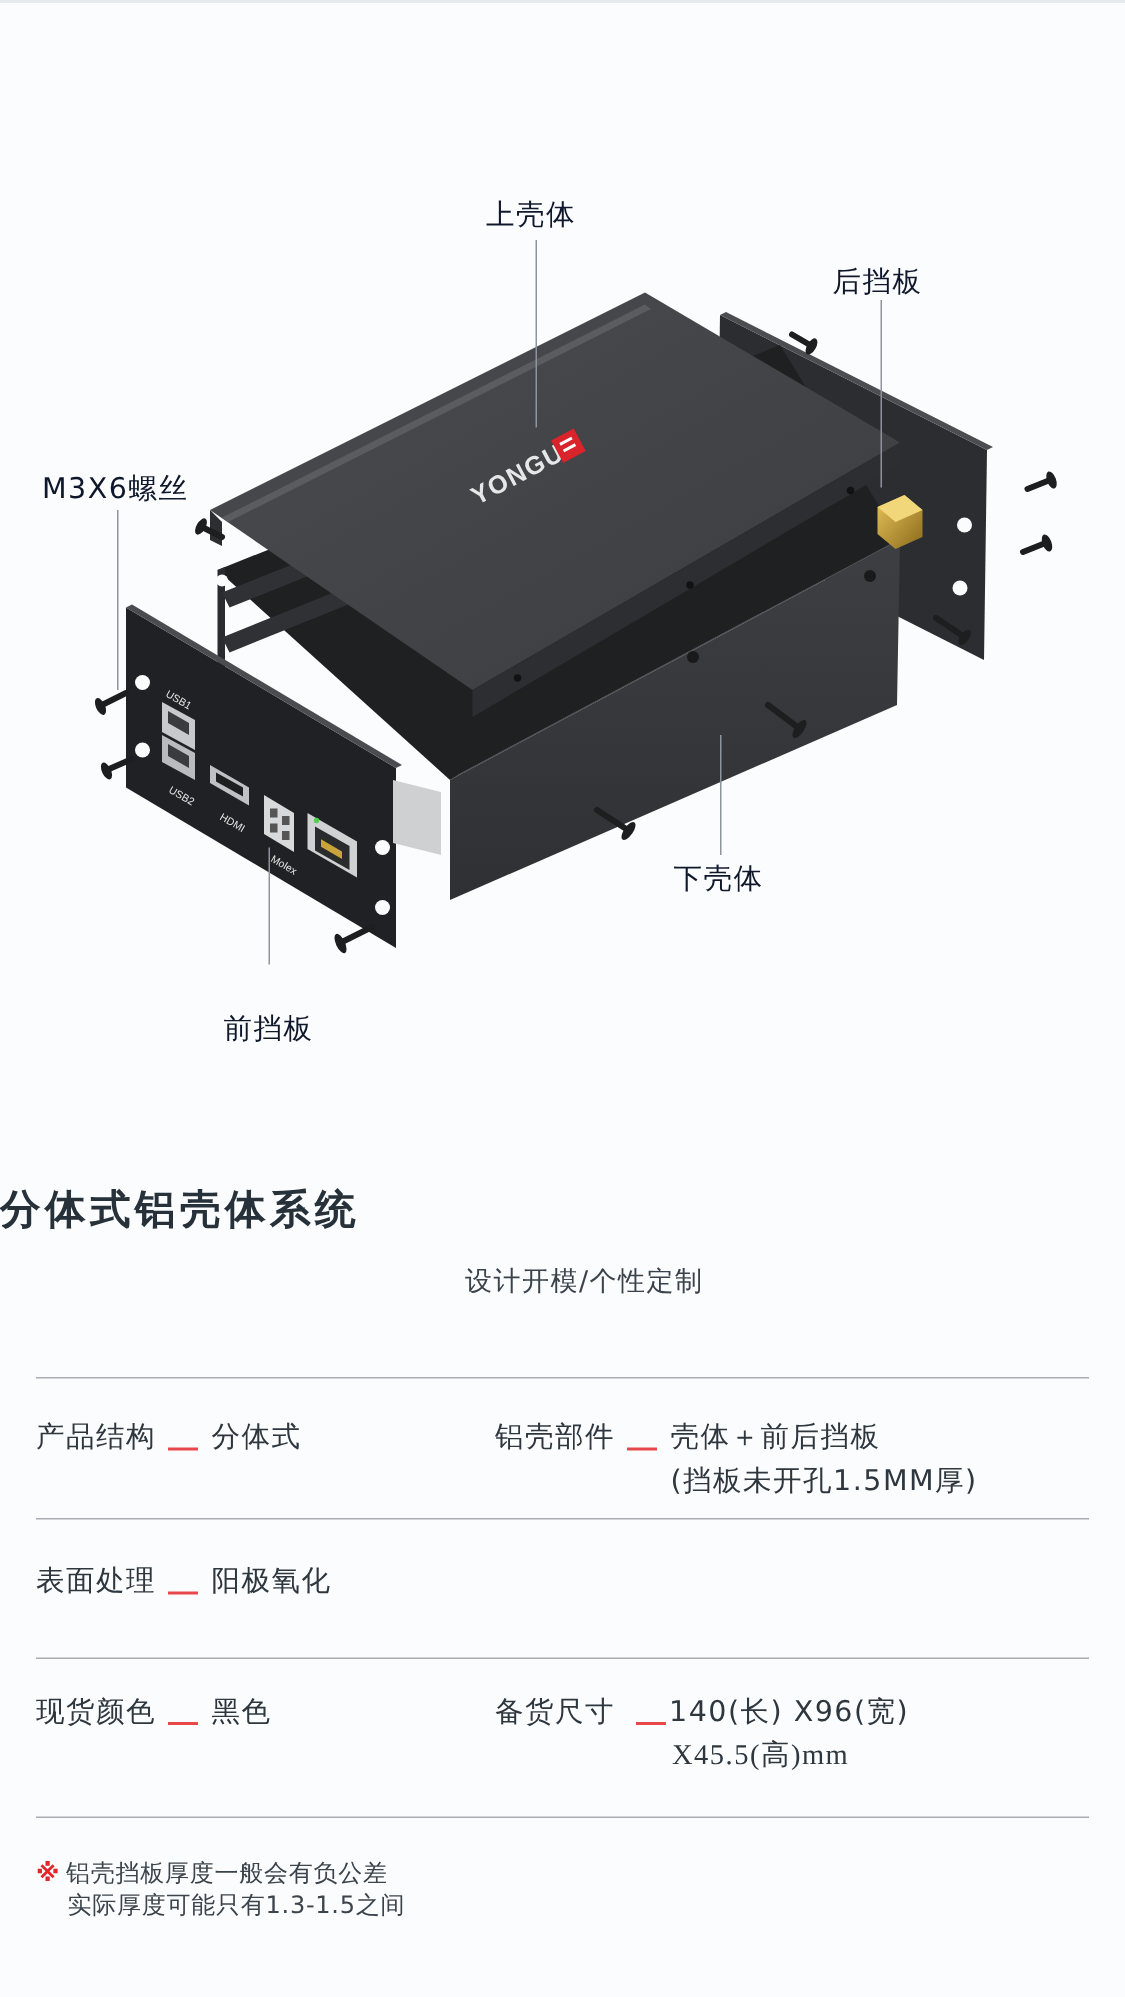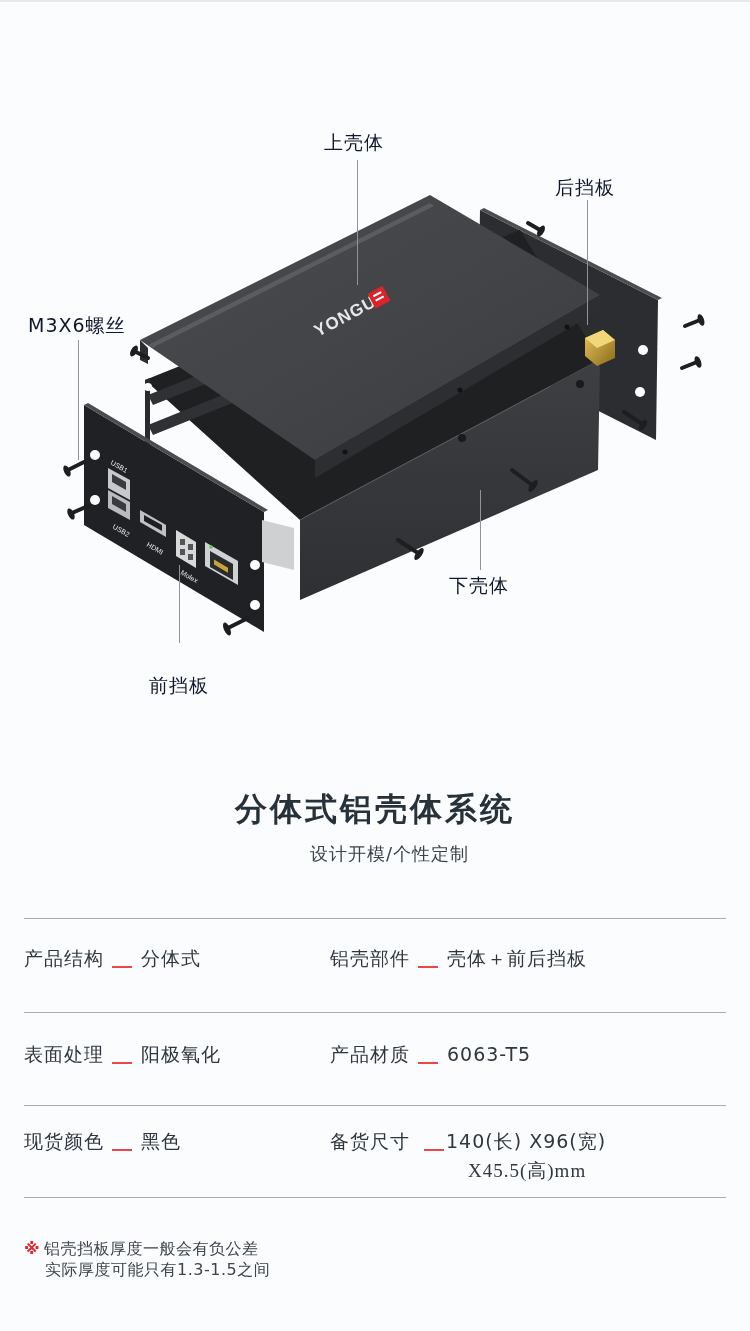--- a/index.html
+++ b/index.html
@@ -2,26 +2,26 @@
 <html><head>
 <meta charset="utf-8">
 <style>
   * { margin: 0; padding: 0; box-sizing: border-box; }
   html, body { width: 750px; height: 1331px; background: #fbfcfe; overflow: hidden; }
   body { font-family: "DejaVu Sans", "Liberation Sans", sans-serif; color: #2b333b; position: relative; }
   .top-rule { position: absolute; left: 0; top: 0; width: 750px; height: 2px; background: #e6e9ee; }
   .illustration { position: absolute; left: 0; top: 100px; width: 750px; height: 600px; }
   .callout { position: absolute; font-size: 19px; color: #0f172a; letter-spacing: 1px; white-space: nowrap; }
   .leader { position: absolute; width: 1px; background: #8d949b; }
-  .headline { position: absolute; left: 0; top: 788px; width: 750px; text-align: center; font-size: 32px; font-weight: bold; color: #27313a; letter-spacing: 3px; }
+  .headline { position: absolute; left: 0; top: 788px; width: 750px; font-size: 27px; font-weight: bold; color: #27313a; letter-spacing: 3px; }
   .subline { position: absolute; left: 0; top: 842px; width: 750px; text-align: center; font-size: 18px; color: #3a434b; letter-spacing: 1px; padding-left: 29px; }
   .spec-table { position: absolute; left: 24px; top: 918px; width: 702px; }
   .spec-row { position: relative; border-top: 1px solid #a9adb1; }
   .spec-row.last { border-bottom: 1px solid #a9adb1; }
-  .spec-cell { position: absolute; font-size: 19px; color: #2e363e; letter-spacing: 1px; line-height: 29px; white-space: nowrap; text-align: center; }
+  .spec-cell { position: absolute; font-size: 19px; color: #2e363e; letter-spacing: 1px; line-height: 29px; white-space: nowrap; }
   .spec-cell .k { display: inline-block; }
   .spec-cell .dash { display: inline-block; width: 20px; height: 2px; background: #e8484a; margin: 0 9px 0 8px; vertical-align: -3px; }
   .spec-cell .v { display: inline-block; vertical-align: top; }
   .note { position: absolute; left: 24px; top: 1238px; font-size: 16px; color: #3c444b; line-height: 21px; letter-spacing: 0.5px; }
   .note .mark { color: #e0262b; font-weight: bold; margin-right: 4px; }
   .note .l2 { padding-left: 21px; display: block; }
 </style>
 </head>
 <body>
 
@@ -166,32 +166,29 @@
 
 <div class="headline">分体式铝壳体系统</div>
 <div class="subline">设计开模/个性定制</div>
 
 <div class="spec-table">
   <div class="spec-row" style="height:94px;">
     <div class="spec-cell" style="left:0; top:25px;">
       <span class="k">产品结构</span><span class="dash"></span><span class="v">分体式</span>
     </div>
     <div class="spec-cell" style="left:306px; top:25px;">
-      <span class="k">铝壳部件</span><span class="dash"></span><span class="v"><span>壳体＋前后挡板</span><br></span>
+      <span class="k">铝壳部件</span><span class="dash"></span><span class="v"><span>壳体＋前后挡板</span><br><span>(挡板未开孔1.5MM厚)</span></span>
     </div>
   </div>
   <div class="spec-row" style="height:93px;">
     <div class="spec-cell" style="left:0; top:27px;">
       <span class="k">表面处理</span><span class="dash"></span><span class="v">阳极氧化</span>
     </div>
-    <div class="spec-cell" style="left:306px; top:27px;">
-      <span class="k">产品材质</span><span class="dash"></span><span class="v">6063-T5</span>
-    </div>
   </div>
-  <div class="spec-row last" style="height:93px;">
+  <div class="spec-row last" style="height:107px;">
     <div class="spec-cell" style="left:0; top:21px;">
       <span class="k">现货颜色</span><span class="dash"></span><span class="v">黑色</span>
     </div>
     <div class="spec-cell" style="left:306px; top:21px;">
       <span class="k">备货尺寸</span><span class="dash" style="margin-left:14px; margin-right:2px;"></span><span class="v"><span>140(长) X96(宽)</span><br><span style="padding-left:2px;font-family:Liberation Serif, serif;">X45.5(高)mm</span></span>
     </div>
   </div>
 </div>
 
 <div class="note">

